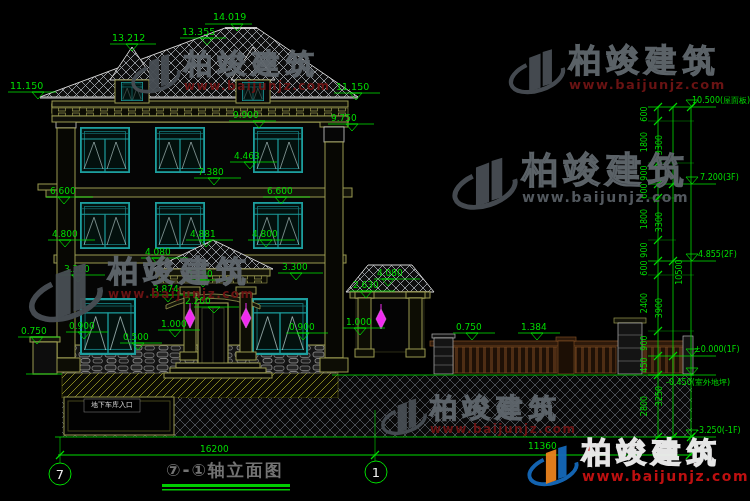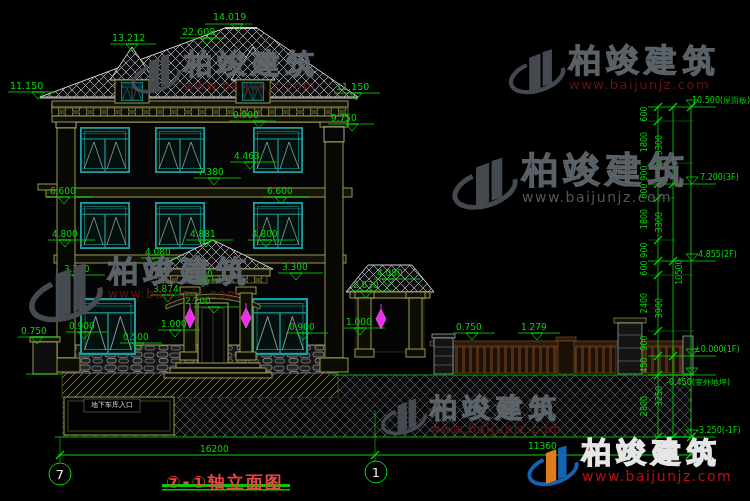--- a/index.html
+++ b/index.html
@@ -4,28 +4,28 @@
 <style>
   html,body{margin:0;padding:0;background:#000;}
   .stage{position:relative;width:750px;height:492px;background:#000;overflow:hidden;
          font-family:"DejaVu Sans",sans-serif;}
   .stage svg.draw{position:absolute;left:0;top:0;}
   .lb{position:absolute;color:#00dc00;font-size:9px;line-height:1;white-space:nowrap;}
   .lb.big{font-size:9.5px;}
   .lb.rm{font-size:8px;}
   .vb{position:absolute;color:#00dc00;font-size:8px;line-height:1;width:26px;height:10px;
       text-align:center;transform:rotate(-90deg);white-space:nowrap;}
-  .title{position:absolute;color:#ef4444;font-size:17px;font-weight:bold;letter-spacing:2px;line-height:1;margin-top:12px;}
+  .title{position:absolute;color:#737373;font-size:17px;font-weight:bold;letter-spacing:2px;line-height:1;}
   .bubble-num{position:absolute;color:#eee;font-size:13px;width:16px;text-align:center;line-height:1;}
   .garage{position:absolute;color:#ddd;font-size:7px;width:56px;text-align:center;line-height:1;}
   
   .wm{position:absolute;display:flex;align-items:flex-start;gap:0;opacity:.96;}
   .wm .t{display:flex;flex-direction:column;gap:2px;}
   .wm .n{font-weight:bold;color:#34393e;-webkit-text-stroke:1.2px #5f666c;letter-spacing:6px;line-height:1;}
-  .wm .u{font-weight:normal;color:#565c62;letter-spacing:1.5px;line-height:1;}
+  .wm .u{font-weight:bold;color:#565c62;letter-spacing:1.5px;line-height:1;}
   .wm .u.red{color:#6e1414;}
   .wlogo{color:#474d53;flex:none;}
   .wm.color .n{color:#c51111;-webkit-text-stroke:1.5px #efefef;}
   .wm.color .u{color:#c51111;}
 </style>
 </head>
 <body>
 
 <div class="stage">
 
@@ -301,21 +301,21 @@
     <circle cx="376" cy="472" r="11" fill="#000"></circle>
   </g>
 
   <g>
     <rect x="162" y="484" width="128" height="3" fill="#00cc00"></rect>
     <rect x="162" y="489" width="128" height="1.5" fill="#00cc00"></rect>
   </g>
 </svg>
 
 <div class="lb big" style="left:213px;top:12px">14.019</div>
-<div class="lb big" style="left:182px;top:27px">22.608</div>
+<div class="lb big" style="left:182px;top:27px">13.355</div>
 <div class="lb big" style="left:112px;top:33px">13.212</div>
 <div class="lb big" style="left:10px;top:81px">11.150</div>
 <div class="lb big" style="left:336px;top:82px">11.150</div>
 <div class="lb" style="left:233px;top:111px">9.900</div>
 <div class="lb" style="left:331px;top:114px">9.750</div>
 <div class="lb" style="left:234px;top:152px">4.463</div>
 <div class="lb" style="left:198px;top:168px">7.380</div>
 <div class="lb" style="left:50px;top:187px">6.600</div>
 <div class="lb" style="left:267px;top:187px">6.600</div>
 <div class="lb" style="left:52px;top:230px">4.800</div>
@@ -329,21 +329,21 @@
 <div class="lb" style="left:153px;top:285px">3.874</div>
 <div class="lb" style="left:353px;top:281px">2.630</div>
 <div class="lb" style="left:185px;top:297px">2.200</div>
 <div class="lb" style="left:161px;top:320px">1.000</div>
 <div class="lb" style="left:346px;top:318px">1.000</div>
 <div class="lb" style="left:69px;top:322px">0.900</div>
 <div class="lb" style="left:289px;top:323px">0.900</div>
 <div class="lb" style="left:123px;top:333px">0.500</div>
 <div class="lb" style="left:21px;top:327px">0.750</div>
 <div class="lb" style="left:456px;top:323px">0.750</div>
-<div class="lb" style="left:521px;top:323px">1.279</div>
+<div class="lb" style="left:521px;top:323px">1.384</div>
 
 <div class="lb rm" style="left:692px;top:97px">10.500(屋面板)</div>
 <div class="lb rm" style="left:700px;top:174px">7.200(3F)</div>
 <div class="lb rm" style="left:698px;top:251px">4.855(2F)</div>
 <div class="lb rm" style="left:694px;top:346px">±0.000(1F)</div>
 <div class="lb rm" style="left:666px;top:379px">-0.450(室外地坪)</div>
 <div class="lb rm" style="left:696px;top:427px">-3.250(-1F)</div>
 
 <div class="vb" style="left:633px;top:109px">600</div>
 <div class="vb" style="left:633px;top:137px">1800</div>

